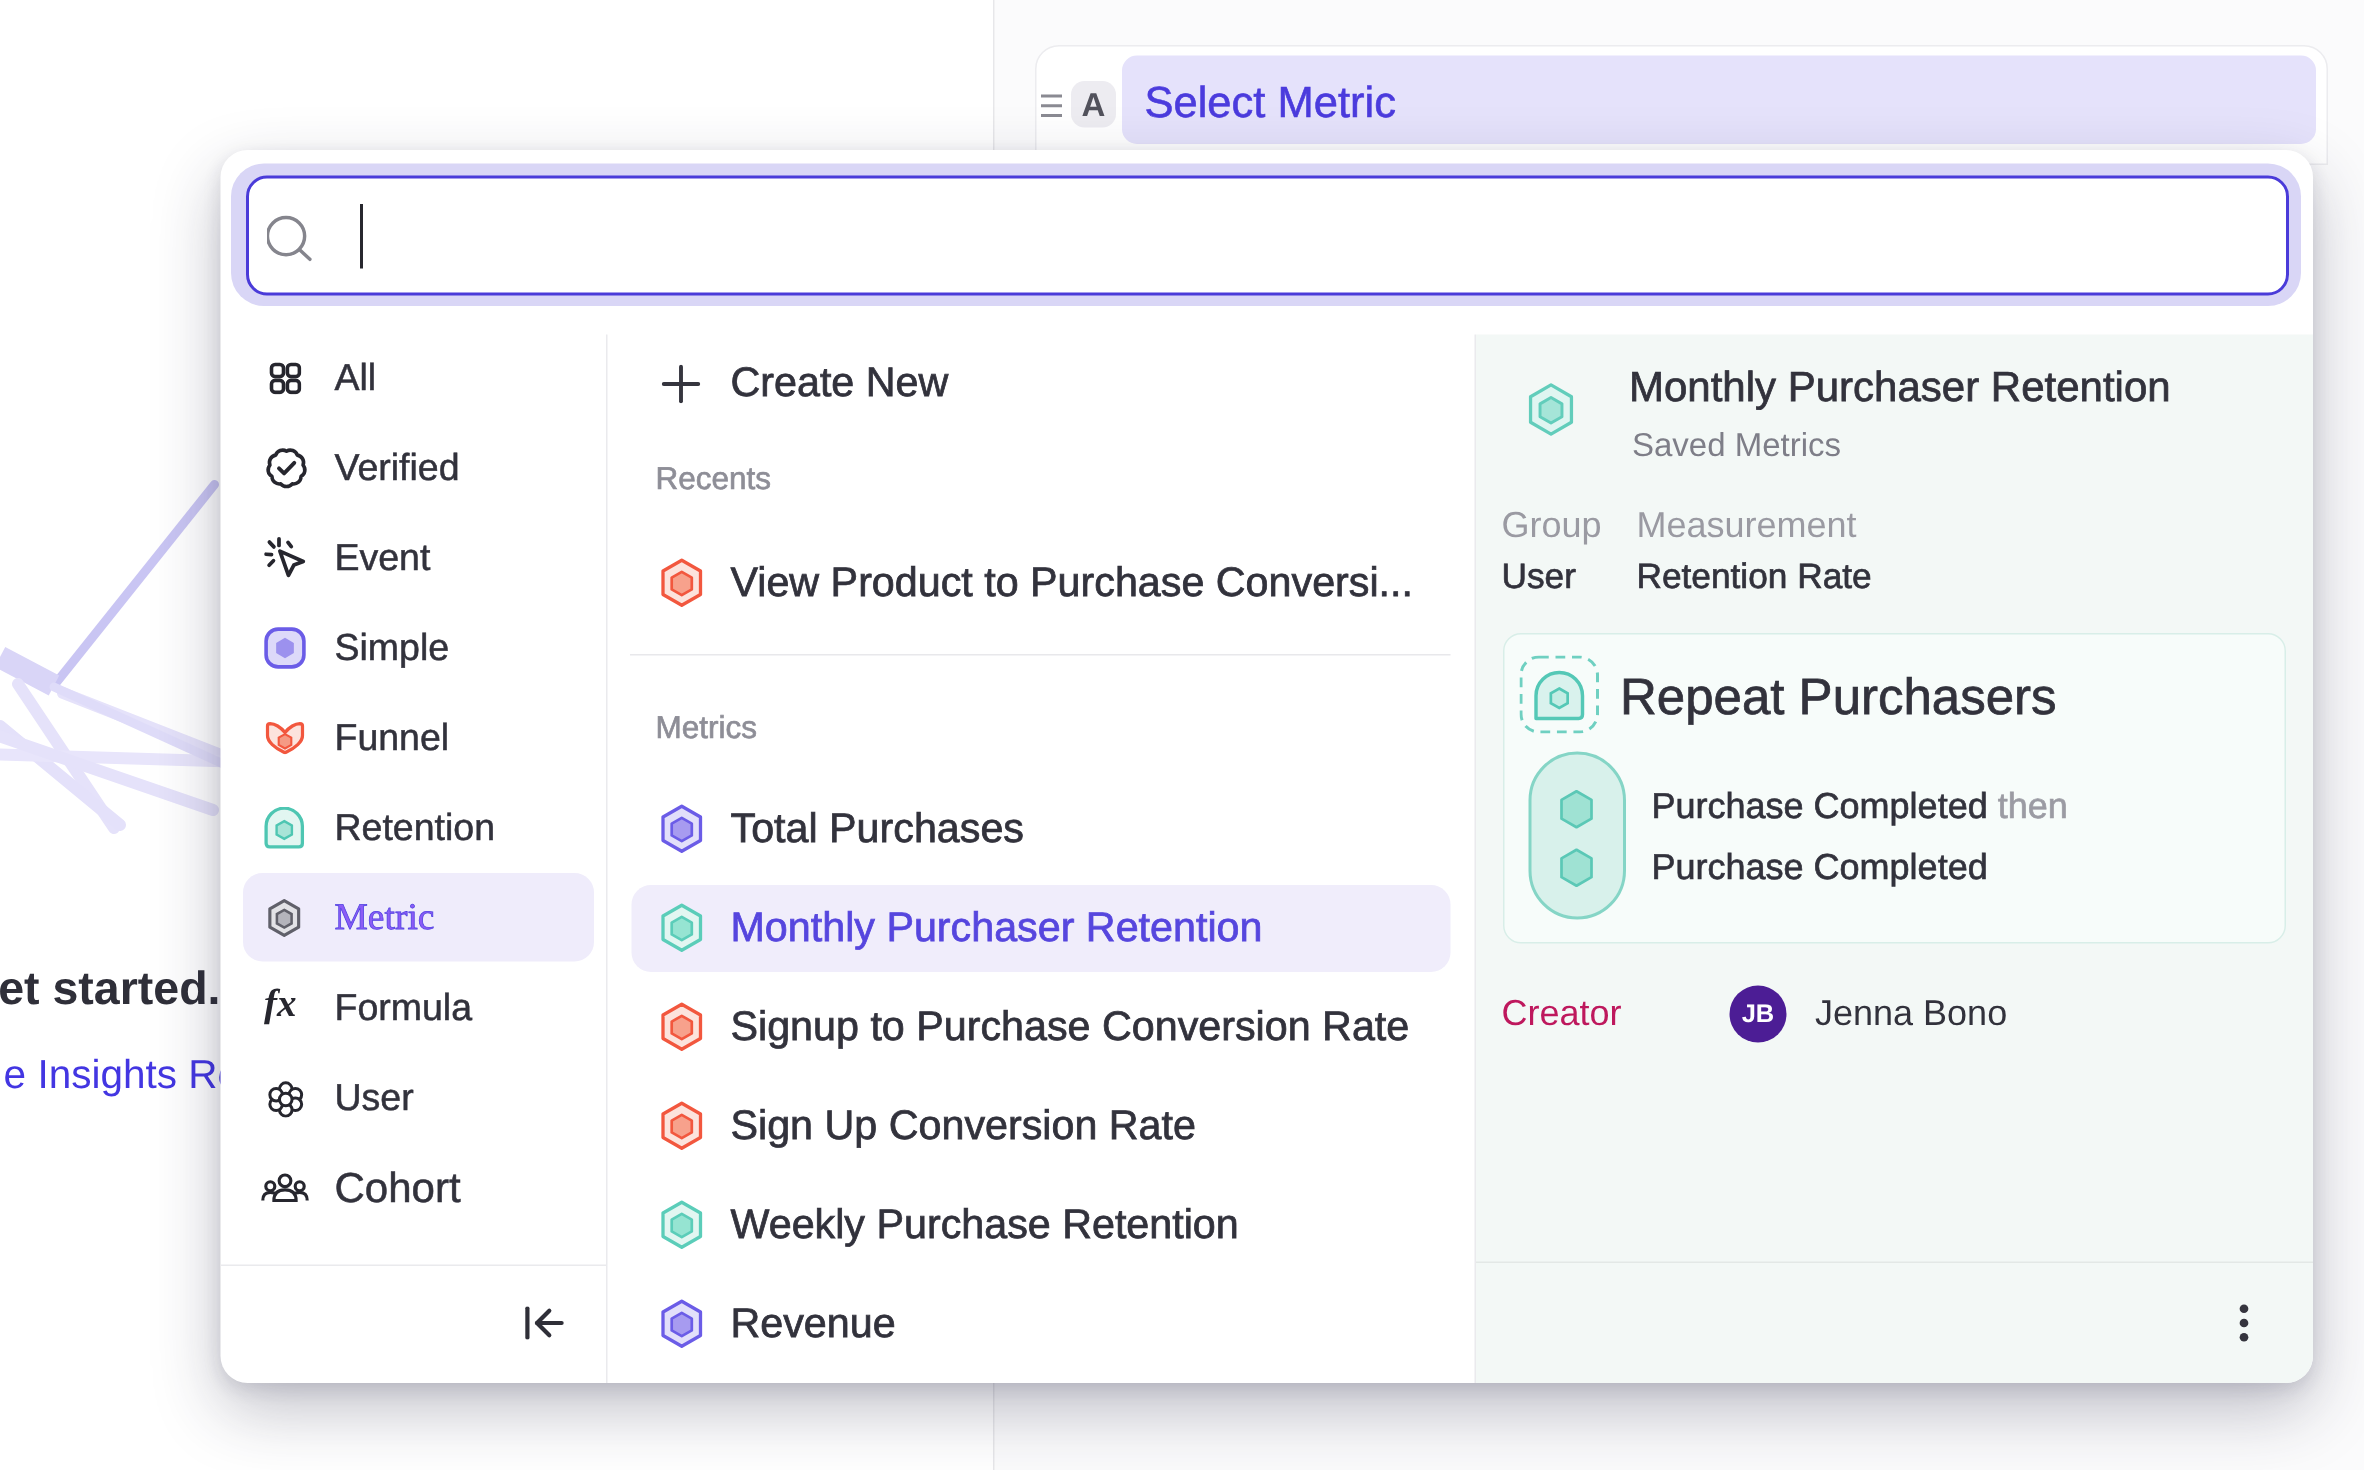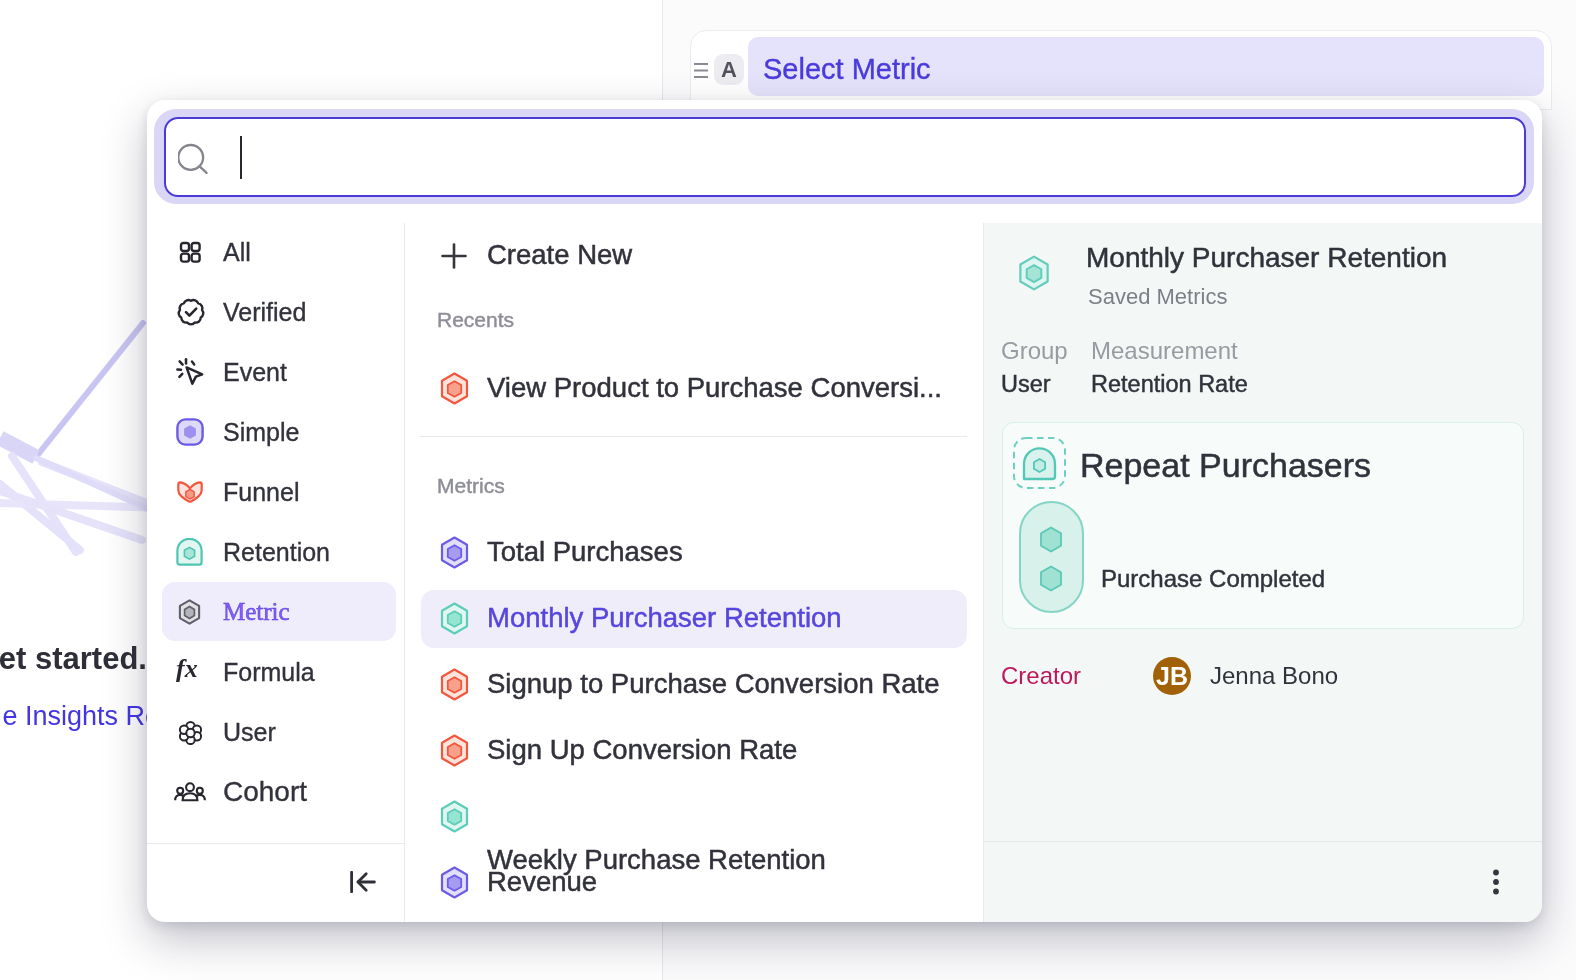--- a/index.html
+++ b/index.html
@@ -184,21 +184,21 @@
     <svg class="abs" style="left:293px;top:634px;" width="29" height="33" viewBox="0 0 29 33">
       <path d="M14.5 1.5 L27 8.7 V24.3 L14.5 31.5 L2 24.3 V8.7 Z" fill="#FCE3DC" stroke="#F2573E" stroke-width="2.2" stroke-linejoin="round"></path>
       <path d="M14.5 9.2 L21.2 13.05 V20.95 L14.5 24.8 L7.8 20.95 V13.05 Z" fill="#F7A18C" stroke="#F2573E" stroke-width="1.8" stroke-linejoin="round"></path>
     </svg>
     <div class="abs txt" style="left:340px;top:626px;height:48px;line-height:48px;font-size:27.5px;font-weight:400;-webkit-text-stroke:0.5px #32323C;color:#32323C;">Sign Up Conversion Rate</div>
 
     <svg class="abs" style="left:293px;top:700px;" width="29" height="33" viewBox="0 0 29 33">
       <path d="M14.5 1.5 L27 8.7 V24.3 L14.5 31.5 L2 24.3 V8.7 Z" fill="#E2F6F1" stroke="#5BCDB9" stroke-width="2.2" stroke-linejoin="round"></path>
       <path d="M14.5 9.2 L21.2 13.05 V20.95 L14.5 24.8 L7.8 20.95 V13.05 Z" fill="#96E4D2" stroke="#5BCDB9" stroke-width="1.8" stroke-linejoin="round"></path>
     </svg>
-    <div class="abs txt" style="left:340px;top:692px;height:48px;line-height:48px;font-size:27.5px;font-weight:400;-webkit-text-stroke:0.5px #32323C;color:#32323C;margin-top:44px;">Weekly Purchase Retention</div>
+    <div class="abs txt" style="left:340px;top:692px;height:48px;line-height:48px;font-size:27.5px;font-weight:400;-webkit-text-stroke:0.5px #32323C;color:#32323C;">Weekly Purchase Retention</div>
 
     <svg class="abs" style="left:293px;top:766px;" width="29" height="33" viewBox="0 0 29 33">
       <path d="M14.5 1.5 L27 8.7 V24.3 L14.5 31.5 L2 24.3 V8.7 Z" fill="#E2DFFA" stroke="#6B5CE7" stroke-width="2.2" stroke-linejoin="round"></path>
       <path d="M14.5 9.2 L21.2 13.05 V20.95 L14.5 24.8 L7.8 20.95 V13.05 Z" fill="#A79BF0" stroke="#6B5CE7" stroke-width="1.8" stroke-linejoin="round"></path>
     </svg>
     <div class="abs txt" style="left:340px;top:758px;height:48px;line-height:48px;font-size:27.5px;font-weight:400;-webkit-text-stroke:0.5px #32323C;color:#32323C;">Revenue</div>
 
     <div class="abs" style="left:837px;top:123px;width:558px;height:699px;background:#F3F8F6;border-radius:0 0 16px 0;"></div>
     <svg class="abs" style="left:870px;top:155px;" width="34" height="36" viewBox="0 0 29 33">
       <path d="M14.5 1.5 L27 8.7 V24.3 L14.5 31.5 L2 24.3 V8.7 Z" fill="#DFF5F1" stroke="#62CDBB" stroke-width="2" stroke-linejoin="round"></path>
@@ -220,24 +220,25 @@
       <path d="M17.5 13 L23.1 16.2 V22.8 L17.5 26 L11.9 22.8 V16.2 Z" fill="#C3EDE4" stroke="#54C8B6" stroke-width="1.8"></path>
     </svg>
     <div class="abs txt" style="left:933px;top:341px;height:48px;line-height:48px;font-size:34px;font-weight:400;-webkit-text-stroke:0.5px #32323C;color:#32323C;">Repeat Purchasers</div>
     <div class="abs" style="left:872px;top:401px;width:65px;height:112px;background:#D8F1EB;border:2px solid #85D5C6;border-radius:33px;"></div>
     <svg class="abs" style="left:892px;top:426px;" width="24" height="27" viewBox="0 0 24 27">
       <path d="M12 1.5 L22 7.25 V19.75 L12 25.5 L2 19.75 V7.25 Z" fill="#9FE2D3" stroke="#5BC8B6" stroke-width="1.8" stroke-linejoin="round"></path>
     </svg>
     <svg class="abs" style="left:892px;top:465px;" width="24" height="27" viewBox="0 0 24 27">
       <path d="M12 1.5 L22 7.25 V19.75 L12 25.5 L2 19.75 V7.25 Z" fill="#9FE2D3" stroke="#5BC8B6" stroke-width="1.8" stroke-linejoin="round"></path>
     </svg>
+    <div class="abs txt" style="left:954px;top:414px;height:48px;line-height:48px;font-size:24px;font-weight:400;-webkit-text-stroke:0.45px #32323C;color:#32323C;">Purchase Completed <span style="color:#9B9BA3;-webkit-text-stroke:0.45px #9B9BA3;">then</span></div>
     <div class="abs txt" style="left:954px;top:455px;height:48px;line-height:48px;font-size:24px;font-weight:400;-webkit-text-stroke:0.45px #32323C;color:#32323C;">Purchase Completed</div>
 
     <div class="abs txt" style="left:854px;top:552px;height:48px;line-height:48px;font-size:24px;color:#be185d;">Creator</div>
-    <div class="abs" style="left:1006px;top:557px;width:38px;height:38px;background:#a16207;border-radius:50%;text-align:center;line-height:38px;font-size:25px;font-weight:700;color:#fff;">JB</div>
+    <div class="abs" style="left:1006px;top:557px;width:38px;height:38px;background:#4c1d95;border-radius:50%;text-align:center;line-height:38px;font-size:17px;font-weight:700;color:#fff;">JB</div>
     <div class="abs txt" style="left:1063px;top:552px;height:48px;line-height:48px;font-size:24px;color:#32323C;">Jenna Bono</div>
     <div class="abs" style="left:837px;top:741px;width:558px;height:1px;background:#E3E8E6;"></div>
     <svg class="abs" style="left:1343px;top:769px;" width="12" height="26" viewBox="0 0 12 26">
       <g fill="#35353E">
           <circle cx="6" cy="3.5" r="2.9"></circle>
           <circle cx="6" cy="13" r="2.9"></circle>
           <circle cx="6" cy="22.5" r="2.9"></circle>
         </g>
     </svg>
   </div>

